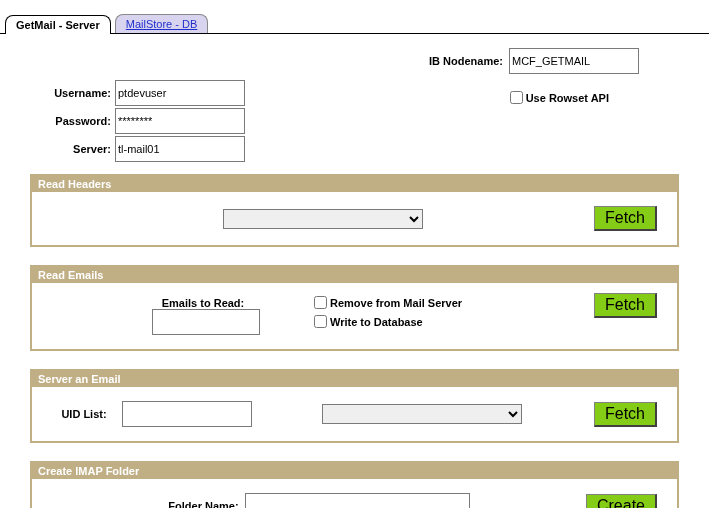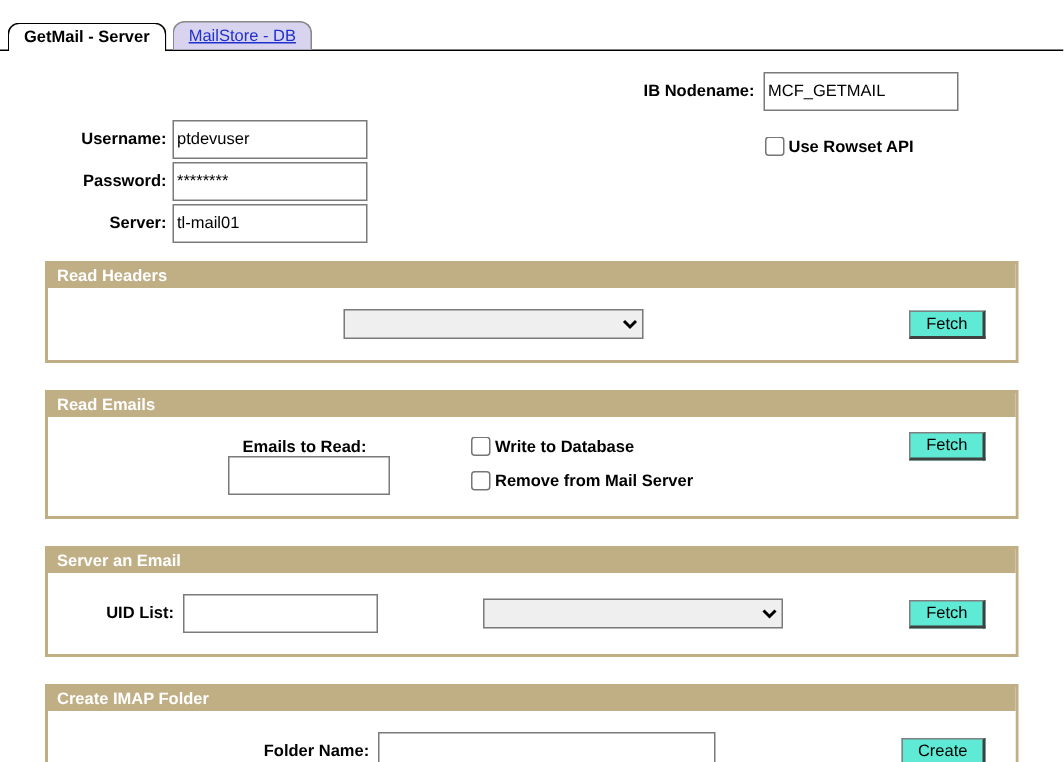--- a/index.html
+++ b/index.html
@@ -78,40 +78,40 @@
     color: #ffffff;
     font-weight: bold;
     padding: 2px 6px;
     font-size: 11px;
   }
   .panel-body {
     background: #ffffff;
     padding: 14px 20px;
   }
   .btn {
-    background: #5eead4;
+    background: #84cc16;
     border: 1px solid #808080;
     border-right: 2px solid #404040;
     border-bottom: 2px solid #404040;
     padding: 2px 10px;
-    font-size: 11px;
+    font-size: 16px;
     font-family: Arial, Helvetica, sans-serif;
     cursor: pointer;
     min-width: 50px;
   }
   .chk-label {
     font-weight: bold;
     font-size: 11px;
   }
   .right-col {
     margin-left: auto;
   }
   .centered-label {
     font-weight: bold;
-    text-align: right;
+    text-align: center;
     padding-right: 6px;
   }
 </style>
 </head>
 <body>
 
 <div class="tabs-row">
   <div class="tab active">GetMail - Server</div>
   <div class="tab inactive">MailStore - DB</div>
 </div>
@@ -159,27 +159,27 @@
 
 <div class="panel">
   <div class="panel-header">Read Emails</div>
   <div class="panel-body" style="padding:10px 20px 14px 20px;">
     <div style="display:flex; align-items:flex-start;">
       <div style="display:flex; align-items:center; padding-top:4px; padding-left:100px;flex-direction:column;">
         <span class="centered-label">Emails to Read:</span>
         <input type="text" style="width: 108px;">
       </div>
       <div style="margin-left:50px;">
+        <div style="display:flex; align-items:center;">
+          <input type="checkbox" style="">
+          <span class="chk-label">Remove from Mail Server</span>
+        </div>
         <div style="display:flex; align-items:center; margin-bottom:4px;">
           <input type="checkbox" style="">
           <span class="chk-label">Write to Database</span>
-        </div>
-        <div style="display:flex; align-items:center;">
-          <input type="checkbox" style="">
-          <span class="chk-label">Remove from Mail Server</span>
         </div>
       </div>
       <div class="right-col">
         <button class="btn">Fetch</button>
       </div>
     </div>
   </div>
 </div>
 
 <div class="panel">

